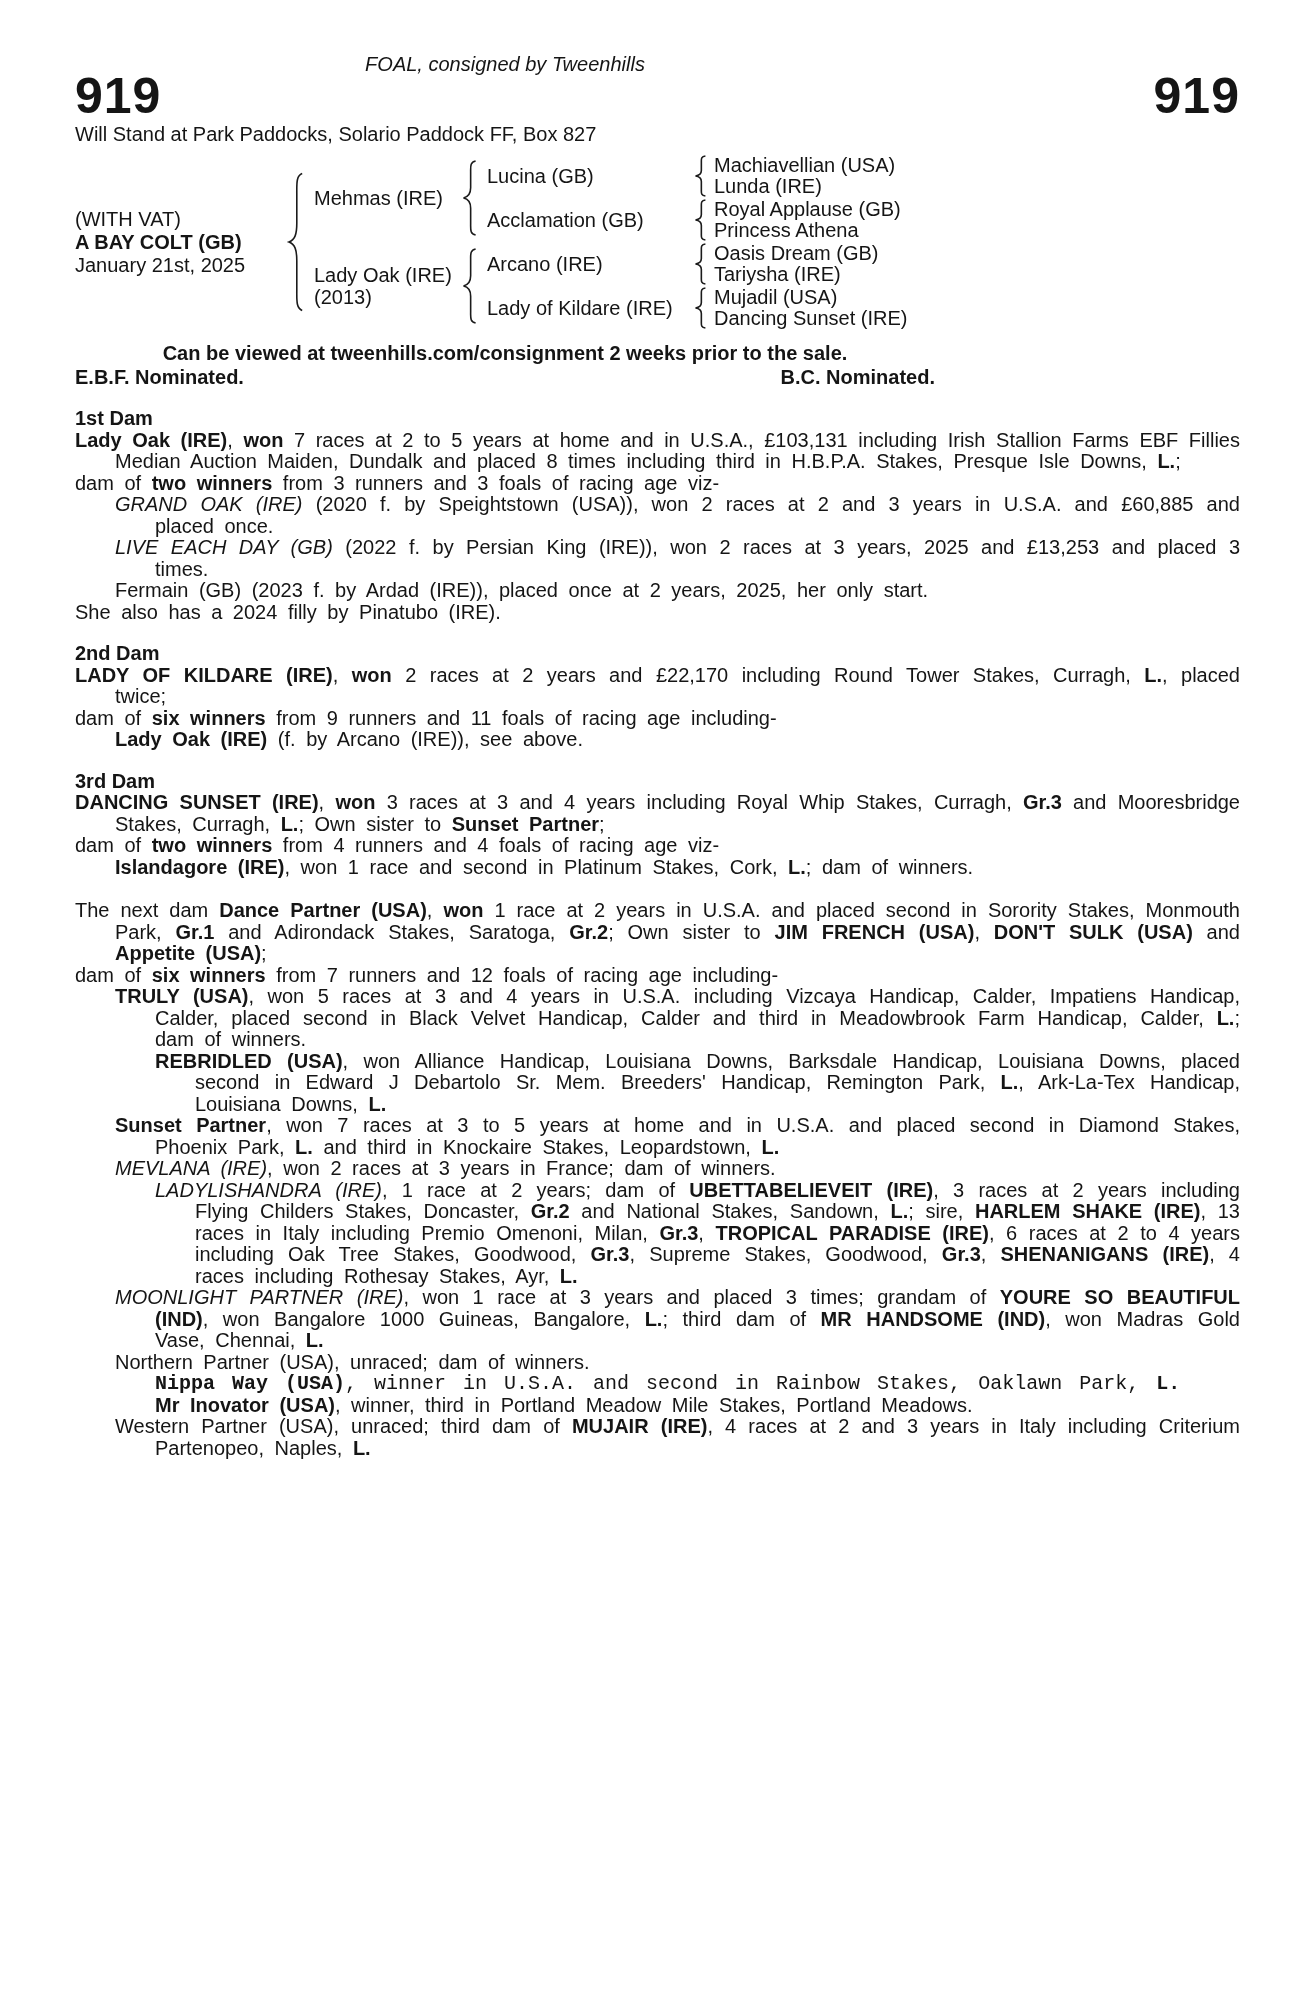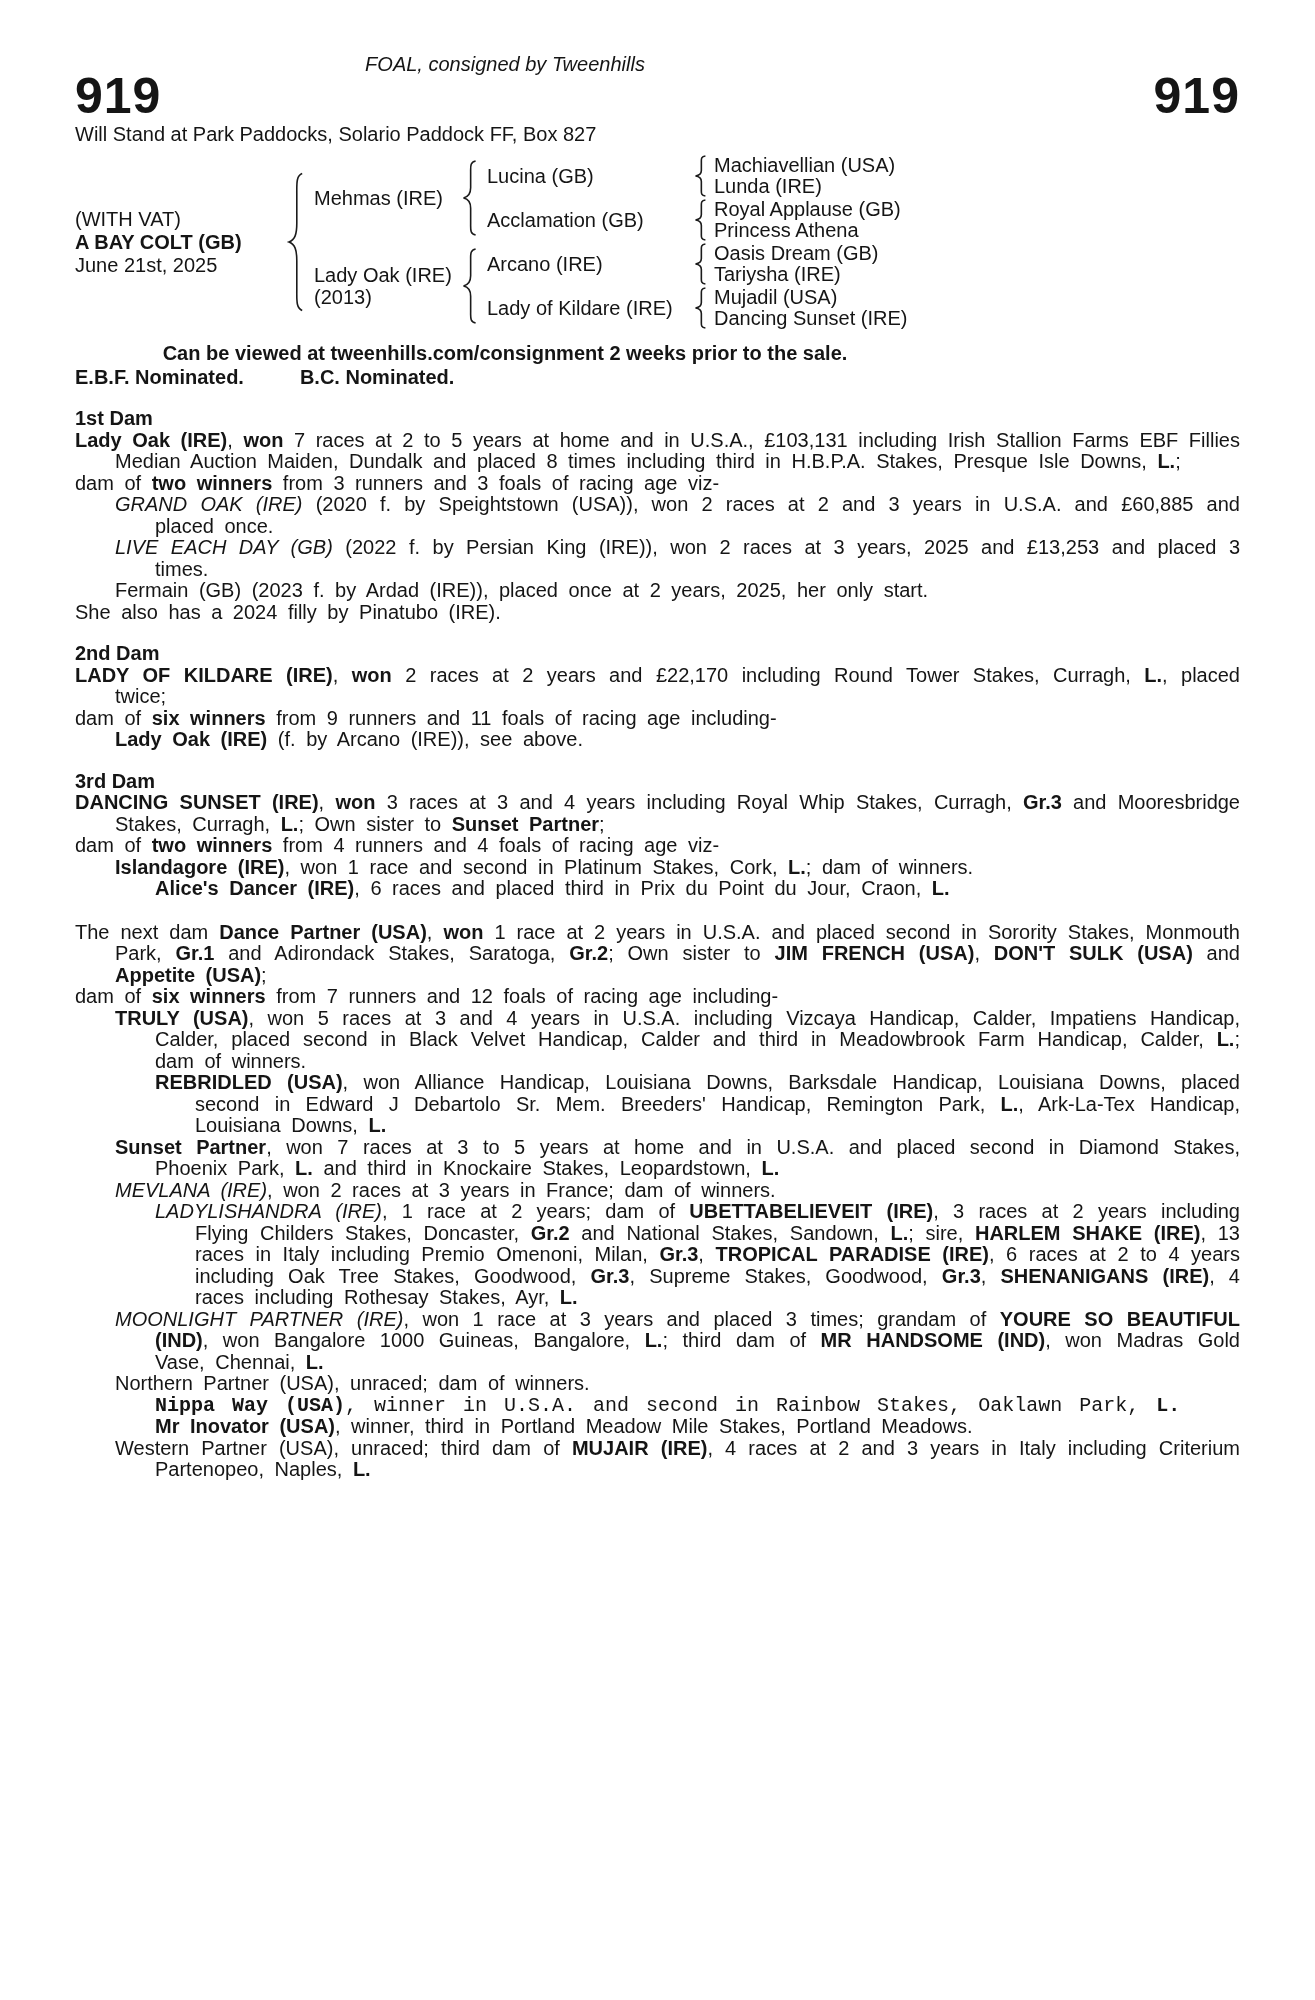--- a/index.html
+++ b/index.html
@@ -21,21 +21,21 @@
   .brace{flex:none;display:block}
   .ped-parents{display:flex;flex-direction:column}
   .ped-parent{display:flex;align-items:center;height:88px}
   .ped-parent-name{width:144px;margin-left:7px}
   .ped-gen2-col{display:flex;flex-direction:column}
   .ped-gen2{display:flex;align-items:center;height:44px}
   .ped-gen2-name{width:204px;margin-left:7px}
   .ped-gen3-col{margin-left:5px}
   .ped-gen3{line-height:21.5px;white-space:nowrap}
   .notice{width:860px;text-align:center;font-weight:700;margin-top:12px;line-height:22px}
-  .notice-row{width:860px;display:flex;justify-content:flex-start;gap:56px;font-weight:700;line-height:22px;margin-top:2px}
+  .notice-row{width:860px;display:flex;justify-content:space-between;gap:56px;font-weight:700;line-height:22px;margin-top:2px}
   .catalog-body{margin-top:6px}
   .sec-heading{font-weight:700;margin-top:20px;line-height:21.5px}
   .para{text-align:justify;line-height:21.5px;word-spacing:5px}
 </style>
 </head>
 <body>
 
 <div class="page">
 
   <div class="consign-line">FOAL, consigned by Tweenhills</div>
@@ -44,21 +44,21 @@
     <div class="lot-num">919</div>
     <div class="lot-num">919</div>
   </div>
 
   <div class="stand-line">Will Stand at Park Paddocks, Solario Paddock FF, Box 827</div>
 
   <div class="pedigree">
     <div class="ped-left">
       <div>(WITH VAT)</div>
       <div class="b">A BAY COLT (GB)</div>
-      <div>June 21st, 2025</div>
+      <div>January 21st, 2025</div>
     </div>
     <svg class="brace" style="width:24px;height:144px" viewBox="0 0 20 100" preserveAspectRatio="none">
         <path d="M16 2.5 C11 4 11.5 9.5 11.5 16 L11.5 37 C11.5 44.5 10 48.5 5 50 C10 51.5 11.5 55.5 11.5 63 L11.5 84 C11.5 90.5 11 96 16 97.5" fill="none" stroke="#1b1b1b" stroke-width="1.6" vector-effect="non-scaling-stroke"></path>
       </svg>
     <div class="ped-parents">
         <div class="ped-parent">
     <div class="ped-parent-name">
             <div>Mehmas (IRE)</div>
           </div>
     <svg class="brace" style="width:22px;height:78px" viewBox="0 0 20 100" preserveAspectRatio="none">
@@ -141,21 +141,20 @@
         <div class="sec-heading">2nd Dam</div>
         <div class="para" style="padding-left: 40px; text-indent: -40px;"><span class="b">LADY OF KILDARE (IRE)</span><span>, </span><span class="b">won</span><span> 2 races at 2 years and £22,170 including Round Tower Stakes, Curragh, </span><span class="b">L.</span><span>, placed twice;</span></div>
         <div class="para" style="padding-left: 40px; text-indent: -40px;"><span>dam of </span><span class="b">six winners</span><span> from 9 runners and 11 foals of racing age including-</span></div>
         <div class="para" style="padding-left: 80px; text-indent: -40px;"><span class="b">Lady Oak (IRE)</span><span> (f. by Arcano (IRE)), see above.</span></div>
       </section>
       <section class="dam-section">
         <div class="sec-heading">3rd Dam</div>
         <div class="para" style="padding-left: 40px; text-indent: -40px;"><span class="b">DANCING SUNSET (IRE)</span><span>, </span><span class="b">won</span><span> 3 races at 3 and 4 years including Royal Whip Stakes, Curragh, </span><span class="b">Gr.3</span><span> and Mooresbridge Stakes, Curragh, </span><span class="b">L.</span><span>; Own sister to </span><span class="b">Sunset Partner</span><span>;</span></div>
         <div class="para" style="padding-left: 40px; text-indent: -40px;"><span>dam of </span><span class="b">two winners</span><span> from 4 runners and 4 foals of racing age viz-</span></div>
         <div class="para" style="padding-left: 80px; text-indent: -40px;"><span class="b">Islandagore (IRE)</span><span>, won 1 race and second in Platinum Stakes, Cork, </span><span class="b">L.</span><span>; dam of winners.</span></div>
-        <div class="para" style="padding-left: 120px; text-indent: -40px;"><span class="b">Alice's Dancer (IRE)</span><span>, 6 races and placed third in Prix du Point du Jour, Craon, </span><span class="b">L.</span></div>
       </section>
       <section class="dam-section" style="margin-top: 22px;">
         <div class="para" style="padding-left: 40px; text-indent: -40px;"><span>The next dam </span><span class="b">Dance Partner (USA)</span><span>, </span><span class="b">won</span><span> 1 race at 2 years in U.S.A. and placed second in Sorority Stakes, Monmouth Park, </span><span class="b">Gr.1</span><span> and Adirondack Stakes, Saratoga, </span><span class="b">Gr.2</span><span>; Own sister to </span><span class="b">JIM FRENCH (USA)</span><span>, </span><span class="b">DON'T SULK (USA)</span><span> and </span><span class="b">Appetite (USA)</span><span>;</span></div>
         <div class="para" style="padding-left: 40px; text-indent: -40px;"><span>dam of </span><span class="b">six winners</span><span> from 7 runners and 12 foals of racing age including-</span></div>
         <div class="para" style="padding-left: 80px; text-indent: -40px;"><span class="b">TRULY (USA)</span><span>, won 5 races at 3 and 4 years in U.S.A. including Vizcaya Handicap, Calder, Impatiens Handicap, Calder, placed second in Black Velvet Handicap, Calder and third in Meadowbrook Farm Handicap, Calder, </span><span class="b">L.</span><span>; dam of winners.</span></div>
         <div class="para" style="padding-left: 120px; text-indent: -40px;"><span class="b">REBRIDLED (USA)</span><span>, won Alliance Handicap, Louisiana Downs, Barksdale Handicap, Louisiana Downs, placed second in Edward J Debartolo Sr. Mem. Breeders' Handicap, Remington Park, </span><span class="b">L.</span><span>, Ark-La-Tex Handicap, Louisiana Downs, </span><span class="b">L.</span></div>
         <div class="para" style="padding-left: 80px; text-indent: -40px;"><span class="b">Sunset Partner</span><span>, won 7 races at 3 to 5 years at home and in U.S.A. and placed second in Diamond Stakes, Phoenix Park, </span><span class="b">L.</span><span> and third in Knockaire Stakes, Leopardstown, </span><span class="b">L.</span></div>
         <div class="para" style="padding-left: 80px; text-indent: -40px;"><span class="i">MEVLANA (IRE)</span><span>, won 2 races at 3 years in France; dam of winners.</span></div>
         <div class="para" style="padding-left: 120px; text-indent: -40px;"><span class="i">LADYLISHANDRA (IRE)</span><span>, 1 race at 2 years; dam of </span><span class="b">UBETTABELIEVEIT (IRE)</span><span>, 3 races at 2 years including Flying Childers Stakes, Doncaster, </span><span class="b">Gr.2</span><span> and National Stakes, Sandown, </span><span class="b">L.</span><span>; sire, </span><span class="b">HARLEM SHAKE (IRE)</span><span>, 13 races in Italy including Premio Omenoni, Milan, </span><span class="b">Gr.3</span><span>, </span><span class="b">TROPICAL PARADISE (IRE)</span><span>, 6 races at 2 to 4 years including Oak Tree Stakes, Goodwood, </span><span class="b">Gr.3</span><span>, Supreme Stakes, Goodwood, </span><span class="b">Gr.3</span><span>, </span><span class="b">SHENANIGANS (IRE)</span><span>, 4 races including Rothesay Stakes, Ayr, </span><span class="b">L.</span></div>
         <div class="para" style="padding-left: 80px; text-indent: -40px;"><span class="i">MOONLIGHT PARTNER (IRE)</span><span>, won 1 race at 3 years and placed 3 times; grandam of </span><span class="b">YOURE SO BEAUTIFUL (IND)</span><span>, won Bangalore 1000 Guineas, Bangalore, </span><span class="b">L.</span><span>; third dam of </span><span class="b">MR HANDSOME (IND)</span><span>, won Madras Gold Vase, Chennai, </span><span class="b">L.</span></div>

